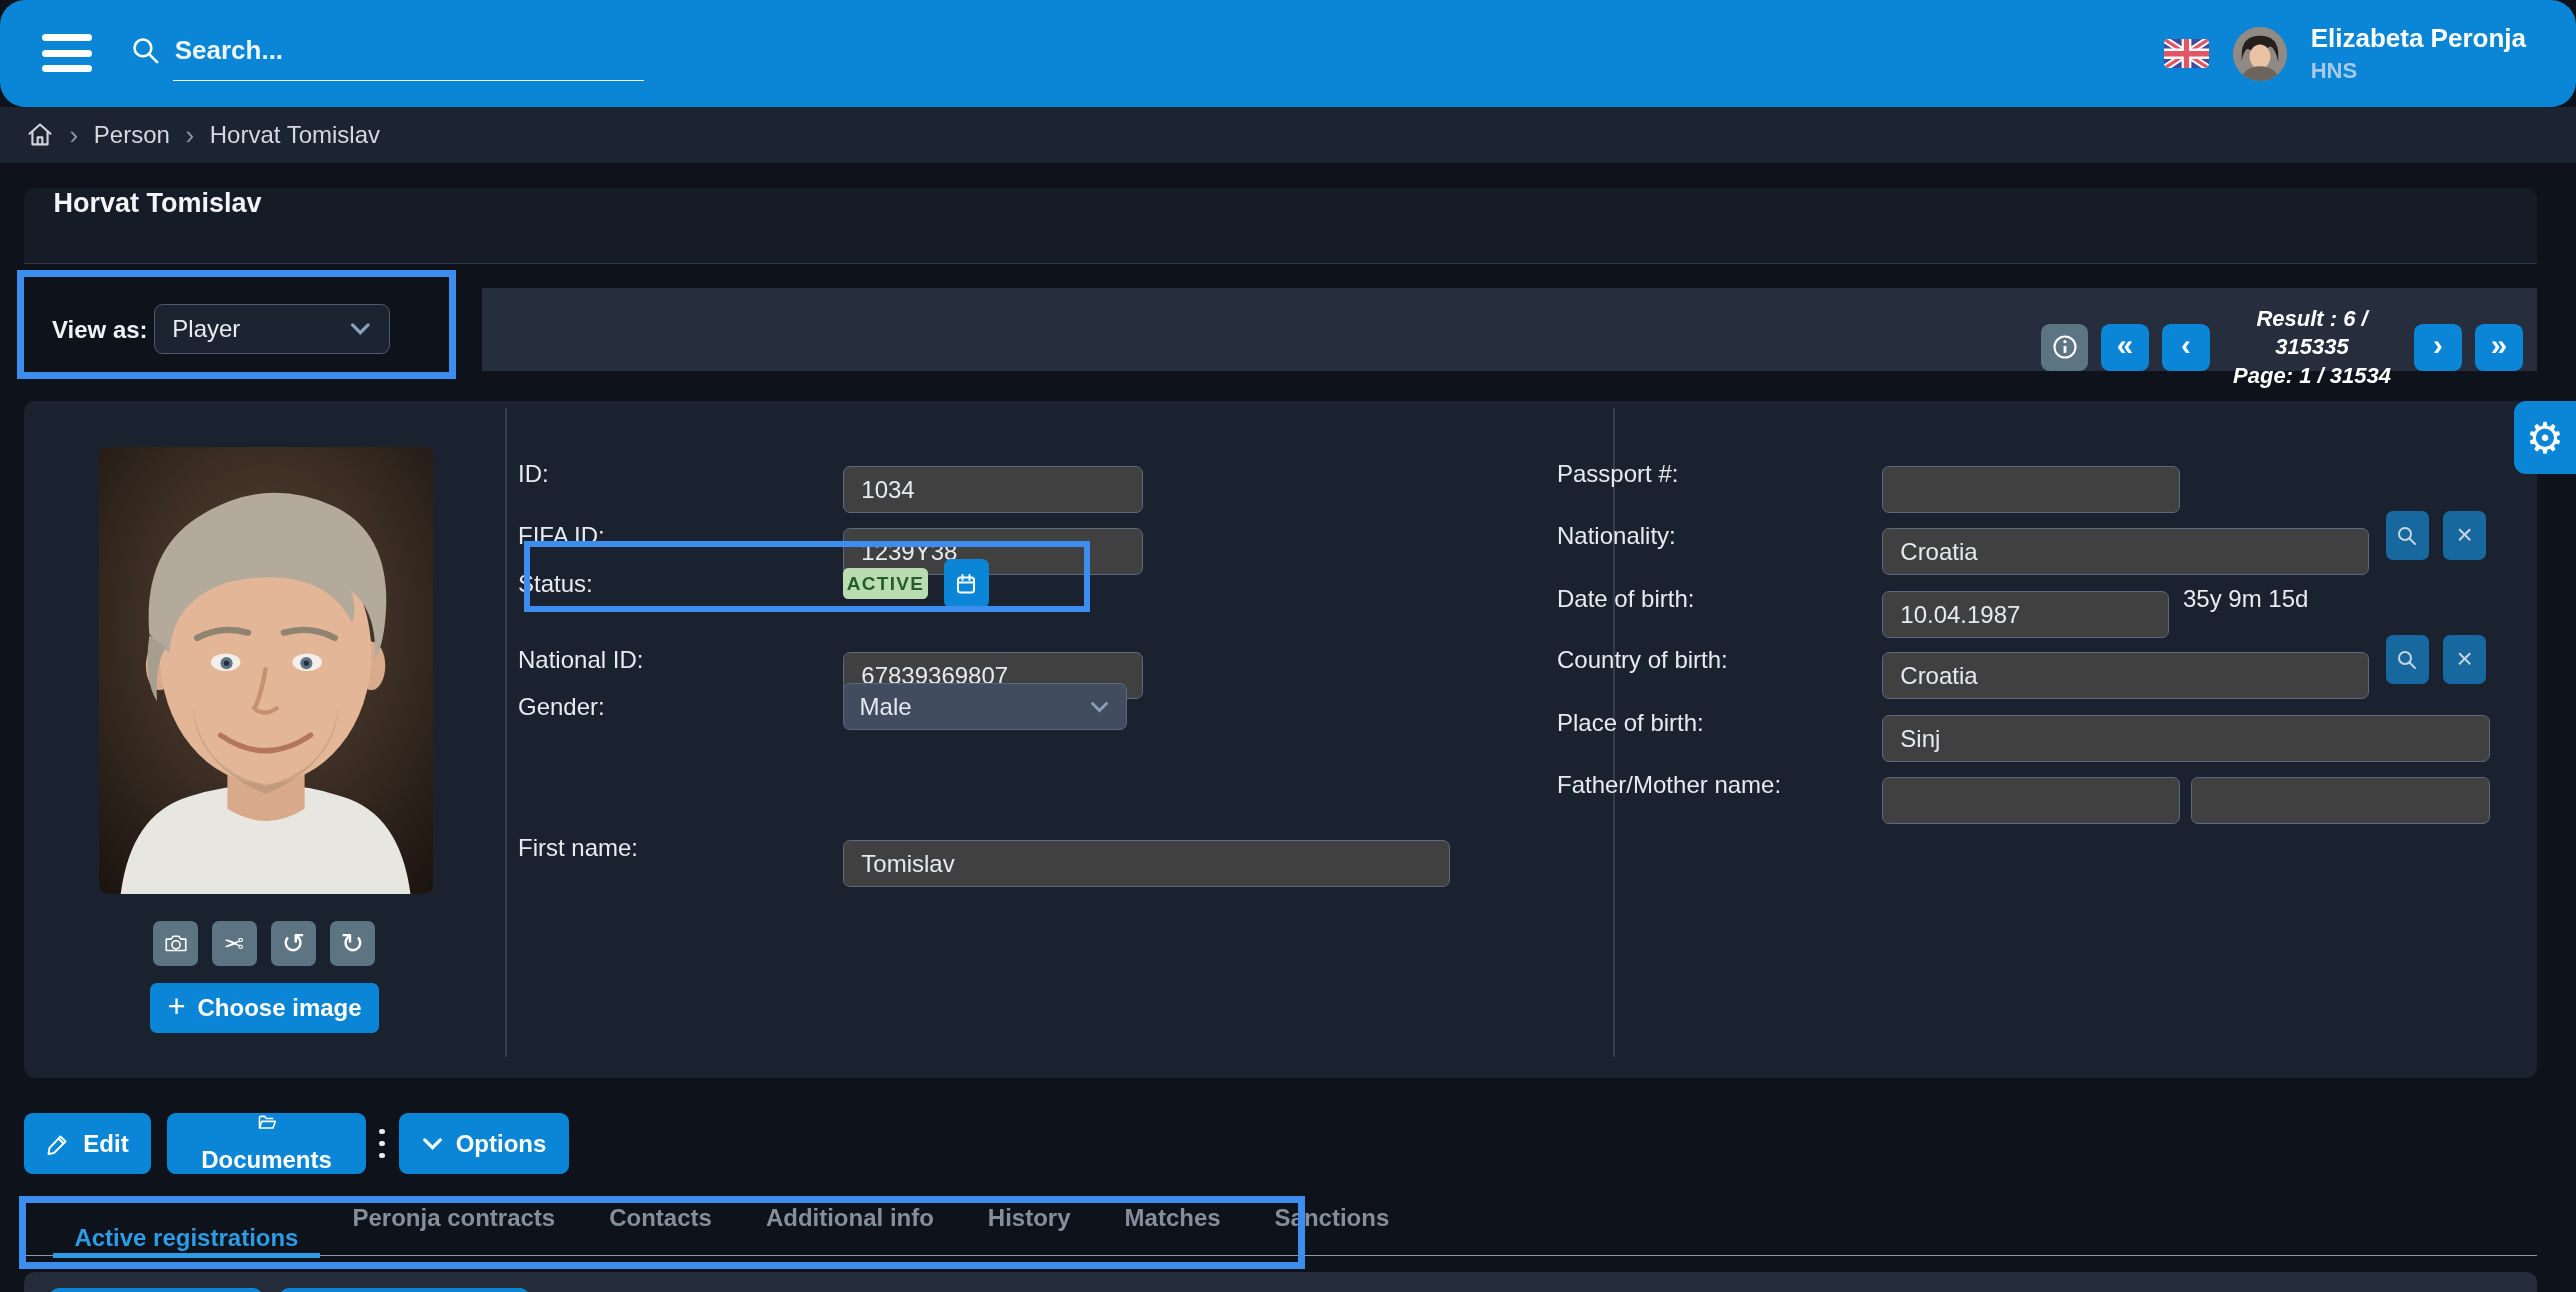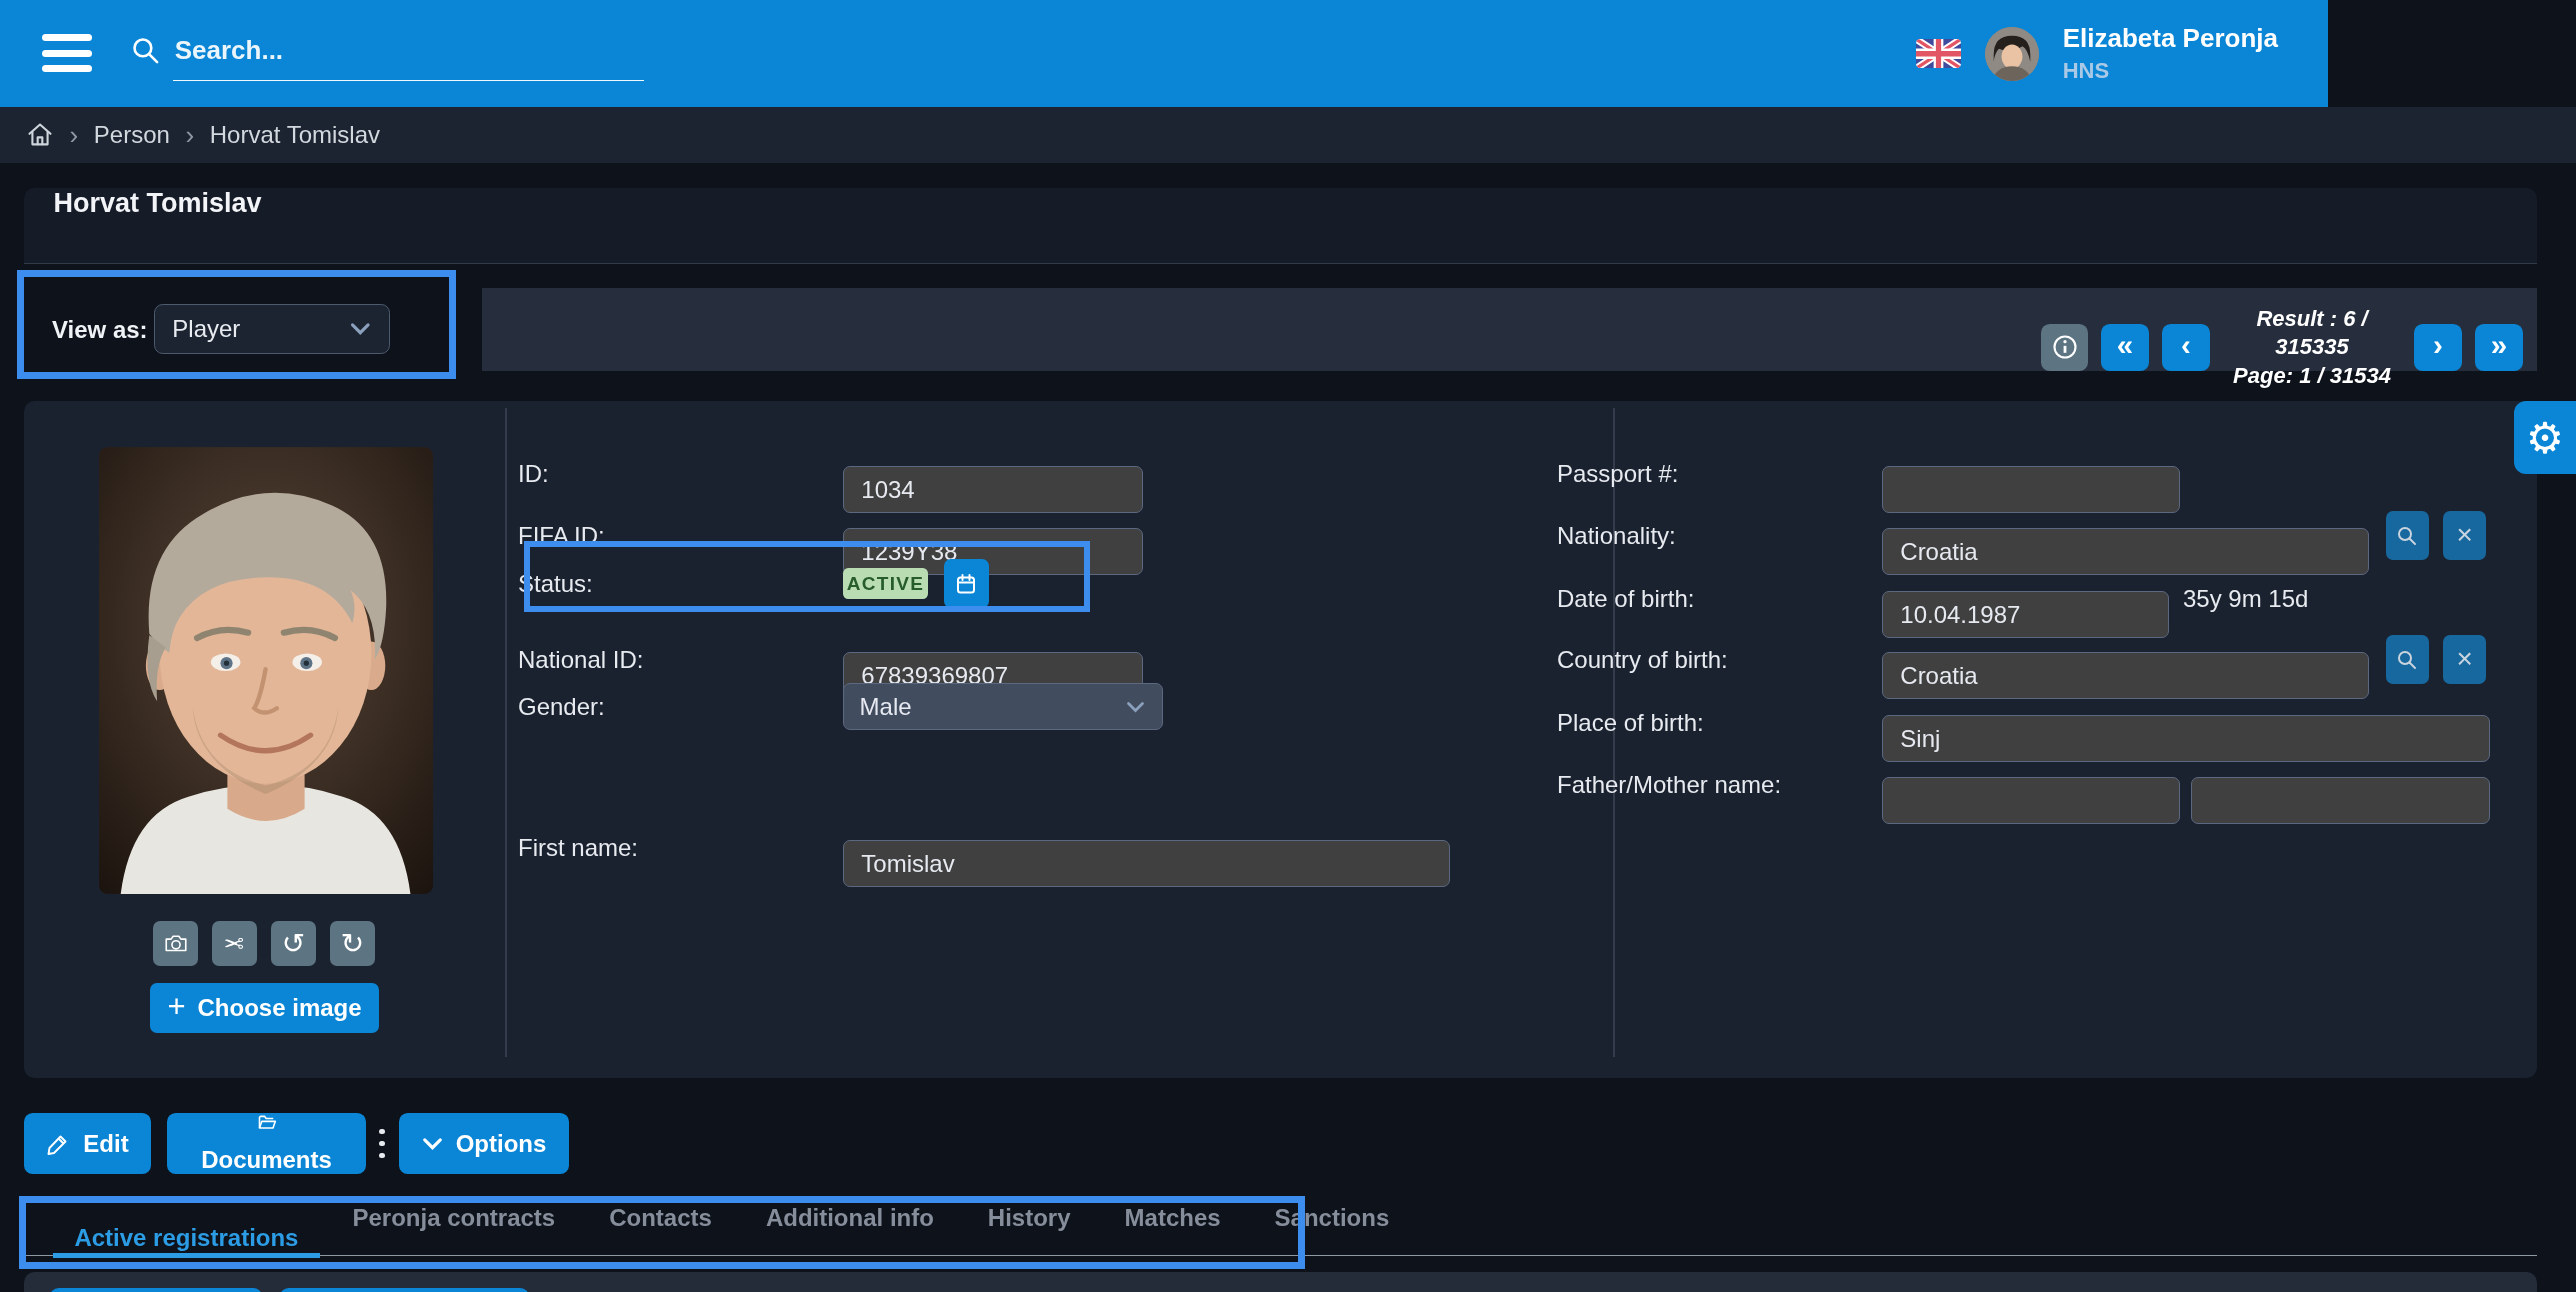--- a/index.html
+++ b/index.html
@@ -1,20 +1,20 @@
 <!DOCTYPE html>
 <html style="font-size:14px"><head>
 <meta charset="utf-8">
 <style>
   html,body{margin:0;padding:0;background:#0d121b;}
   .stage{position:relative;width:2576px;height:1292px;overflow:hidden;background:#0d121b;
          font-family:"Liberation Sans",sans-serif;-webkit-font-smoothing:antialiased;}
   .abs{position:absolute;}
   
-  .topbar{left:0;top:0;width:2328px;height:107px;background:#0b86d6;}
+  .topbar{left:0;top:0;width:2576px;height:107px;background:#0b86d6;border-radius:25px;}
   .burger{left:42px;top:34px;width:50px;cursor:pointer;}
   .burger div{height:7px;background:#fff;border-radius:3.5px;margin-bottom:8.7px;}
   .search-wrap{left:130px;top:26px;width:520px;height:61px;}
   .search-icon{position:absolute;left:0;top:8.7px;}
   .search-input{position:absolute;left:43px;top:1.7px;width:468px;background:transparent;border:none;outline:none;
       border-bottom:1.7px solid rgba(255,255,255,.95);color:#fff;font:600 26px "Liberation Sans",sans-serif;
       padding:7px 1.7px 14px 1.7px;}
   .search-input::placeholder{color:rgba(255,255,255,.92);}
   .top-right{right:50px;top:0;height:107px;display:flex;align-items:center;gap:24px;}
   .flag{width:45px;height:29.5px;border-radius:4.3px;overflow:hidden;flex:0 0 auto;}
@@ -259,21 +259,21 @@
             <line x1="4" y1="10.5" x2="20" y2="10.5"></line>
         </svg>
       </div>
     </div>
     <div class="frow" style="left:494px;top:219px;">
       <div class="flabel" style="width:325px;">National ID:</div>
       <input class="field" style="width: 300px;" readonly="" value="67839369807">
     </div>
     <div class="frow" style="left:494px;top:282px;">
       <div class="flabel" style="width:325px;">Gender:</div>
-      <div class="selectbox" style="width:320px;gap:37px;">
+      <div class="selectbox" style="width:284px;gap:37px;">
         <span class="val">Male</span>
         <svg width="21" height="14" viewBox="0 0 16 12" fill="none" stroke="#8aa0bd" stroke-width="2.4" stroke-linecap="round">
           <polyline points="2,3 8,9 14,3"></polyline>
         </svg>
       </div>
     </div>
     <div class="frow" style="left:494px;top:407px;">
       <div class="flabel" style="width:325px;">First name:</div>
       <input class="field" style="width: 607px;" readonly="" value="Tomislav">
     </div>

